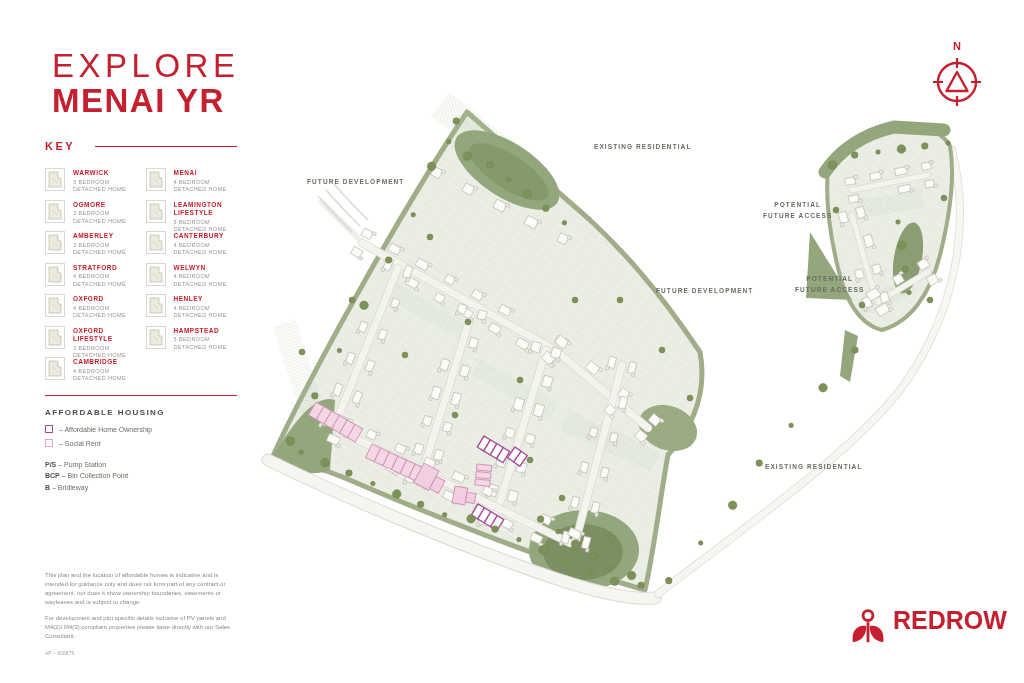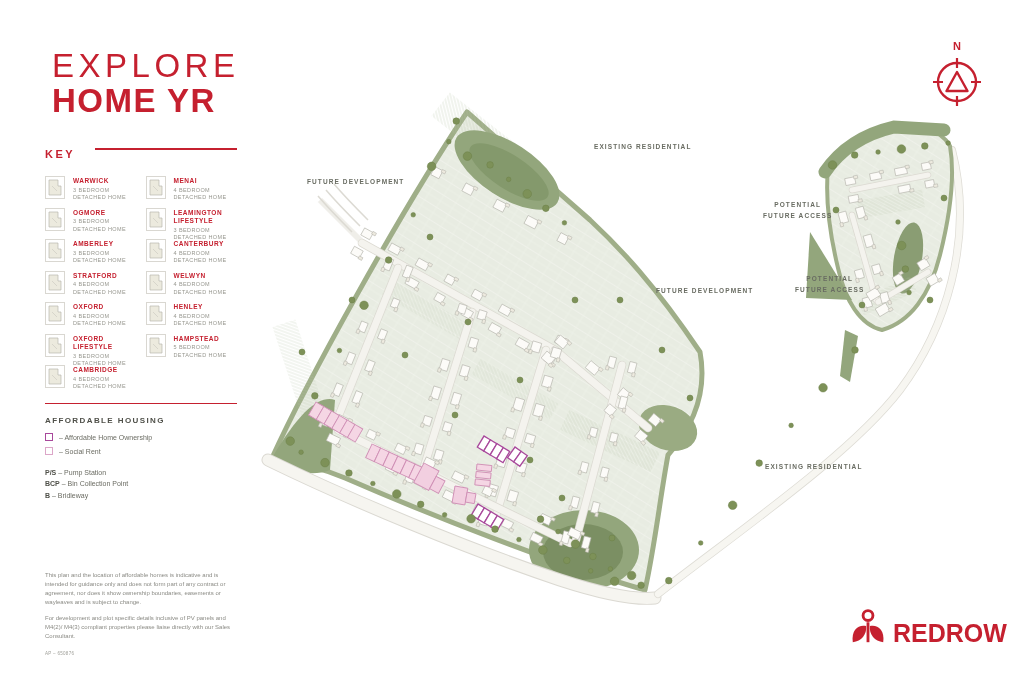--- a/index.html
+++ b/index.html
@@ -16,21 +16,21 @@
     background:#ffffff;font-family:"Liberation Sans",sans-serif;
   }
   .stage{position:absolute;inset:0;}
   .map-svg{position:absolute;left:0;top:0;}
 
   
   .sidebar{position:absolute;left:45px;top:42px;width:192px;}
   .title{line-height:1.05;}
   .title .t1{display:block;font-size:33px;font-weight:400;letter-spacing:4.5px;color:var(--red);}
   .title .t2{display:block;font-size:33px;font-weight:700;letter-spacing:1.5px;color:var(--red);}
-  .key-head{display:flex;align-items:flex-start;gap:20px;margin-top:30px;}
+  .key-head{display:flex;align-items:center;gap:20px;margin-top:22px;}
   .key-head .k{font-size:11px;font-weight:700;letter-spacing:2.5px;color:var(--red);}
   .key-head .line{flex:1;height:1.5px;background:var(--red);}
   .key-cols{display:flex;gap:9px;margin-top:16px;}
   .key-col{width:92px;}
   .key-item{display:flex;height:26px;margin-bottom:5.5px;}
   .key-thumb{width:20px;height:23px;border:1px solid #d9d7d1;background:#fff;flex:none;}
   .key-text{margin-left:8px;padding-top:1px;}
   .key-name{display:block;font-size:6.5px;font-weight:700;letter-spacing:.5px;color:var(--red);line-height:1.3;}
   .key-sub{display:block;font-size:5.5px;letter-spacing:.4px;color:var(--grey-sub);line-height:1.35;margin-top:1px;white-space:pre-line;}
   .aff-divider{height:1.5px;background:var(--red);margin:6px 0 12px;}
@@ -46,21 +46,21 @@
   .ref-code{font-size:4.5px;color:#a0a09a;letter-spacing:.3px;margin-top:10px;}
 
   
   .map-label{
     position:absolute;font-size:6.5px;font-weight:600;letter-spacing:1.1px;
     color:var(--grey-lbl);white-space:nowrap;text-align:center;line-height:1.7;
   }
 
   
   .compass{position:absolute;left:926px;top:38px;}
-  .logo{position:absolute;left:849px;top:606px;display:flex;align-items:flex-end;}
+  .logo{position:absolute;left:849px;top:606px;display:flex;align-items:flex-start;}
   .logo-text{font-size:25px;font-weight:700;color:var(--red);letter-spacing:0px;margin-left:6px;}
 </style>
 </head>
 <body>
 
 <div class="stage">
 
   <svg class="map-svg" width="1024" height="683" viewBox="0 0 1024 683">
     <defs>
       <pattern id="plots" width="14" height="14" patternUnits="userSpaceOnUse" patternTransform="rotate(32)">
@@ -703,21 +703,21 @@
       <div class="map-label" style="left: 594px; top: 141px;">EXISTING RESIDENTIAL</div>
       <div class="map-label" style="left: 656px; top: 285px;">FUTURE DEVELOPMENT</div>
       <div class="map-label" style="left: 763px; top: 199px;">POTENTIAL<br>FUTURE ACCESS</div>
       <div class="map-label" style="left: 795px; top: 273px;">POTENTIAL<br>FUTURE ACCESS</div>
       <div class="map-label" style="left: 765px; top: 461px;">EXISTING RESIDENTIAL</div>
     </div>
 
   <aside class="sidebar">
     <h1 class="title" style="margin:7px">
       <span class="t1">EXPLORE</span>
-      <span class="t2">HOME YR</span>
+      <span class="t2">MENAI YR</span>
     </h1>
 
     <div class="key-head">
       <span class="k">KEY</span>
       <span class="line"></span>
     </div>
 
     <div class="key-cols">
       <div class="key-col" id="key-col-0">
           <div class="key-item">

